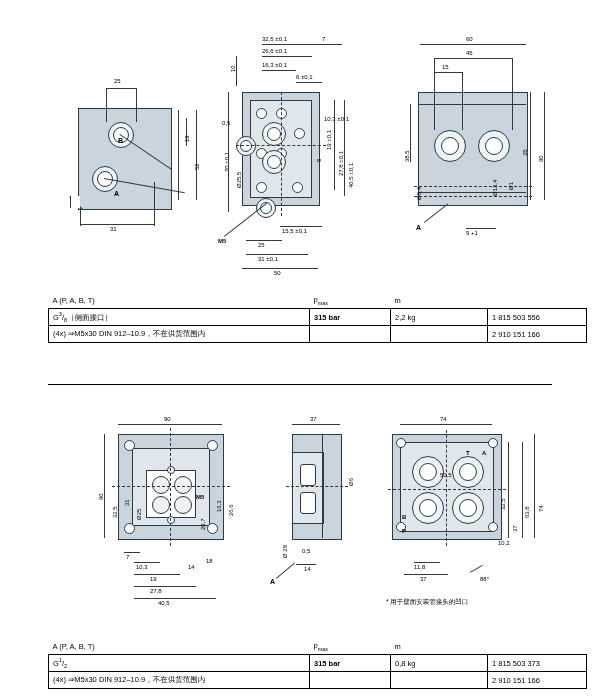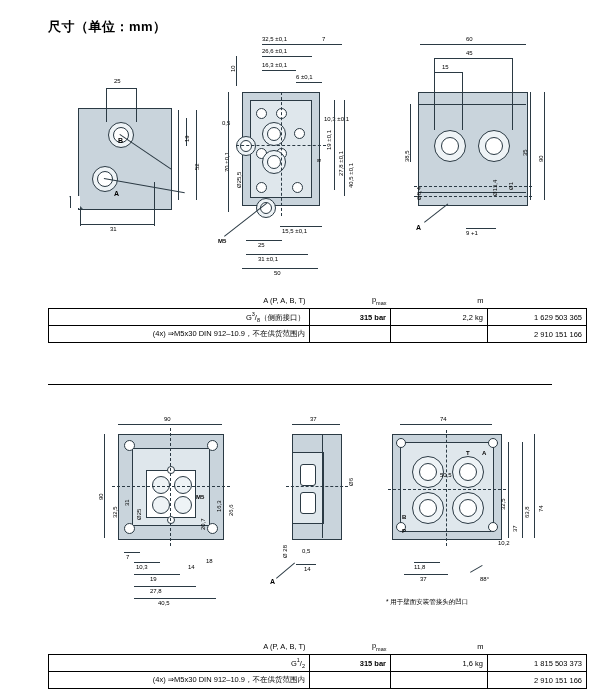--- a/index.html
+++ b/index.html
@@ -29,38 +29,37 @@
   .lnh{height:1px;}
   .lnv{width:1px;}
   .dsh{position:absolute;border-top:1px dashed #2b3a44;height:0;}
   .dsv{position:absolute;border-left:1px dashed #2b3a44;width:0;}
   .dim{position:absolute;font-size:6px;color:#000;white-space:nowrap;}
   .dimv{position:absolute;font-size:6px;color:#000;white-space:nowrap;transform:rotate(-90deg);transform-origin:left top;}
   .lbl{position:absolute;font-size:7px;font-weight:bold;}
   .note{position:absolute;font-size:6.5px;}
 
   
-  .tbl{position:absolute;border-collapse:collapse;font-size:7.5px;text-align:right;}
+  .tbl{position:absolute;border-collapse:collapse;font-size:7.5px;}
   .tbl td{border:1px solid #000;padding:2px 4px;vertical-align:middle;height:12px;}
   .tbl .c1{width:252px;}
   .tbl .c2{width:72px;font-weight:bold;}
   .tbl .c3{width:88px;}
   .tbl .c4{width:90px;}
   .tbl .hdrrow td{border-top:none;border-left:none;border-right:none;font-weight:normal;}
   .sub{font-size:5.5px;vertical-align:sub;}
   .sup{font-size:5.5px;vertical-align:super;}
 
   .hr{position:absolute;left:48px;width:504px;height:1px;background:#000;}
 </style>
 </head>
 <body>
 
 <div class="page">
 
-  <div class="title">尺寸（单位：mm）</div>
 
   <div>
     <div class="blk" style="left:78px;top:108px;width:92px;height:100px;"></div>
     <div class="ln lnh" style="left:78px;top:108px;width:92px;"></div>
 
     <div class="ln" style="left:70px;top:196px;width:18px;height:1px;transform:rotate(45deg);transform-origin:left top;"></div>
     <div class="wht" style="left:70px;top:196px;width:10px;height:12px;border:none;"></div>
     <div class="ln lnv" style="left:70px;top:196px;height:12px;"></div>
 
     <div class="ring" style="left:108px;top:122px;width:24px;height:24px;"></div>
@@ -199,21 +198,21 @@
         <tr class="hdrrow">
       <td class="c1" style="border-bottom:1px solid #000;">A (P, A, B, T)</td>
       <td class="c2" style="border-bottom:1px solid #000;"><span>p</span><span class="sub">max</span></td>
       <td class="c3" style="border-bottom:1px solid #000;">m</td>
       <td class="c4" style="border-bottom:1px solid #000;"></td>
     </tr>
     <tr>
       <td class="c1"><span>G</span><span class="sup">3</span>/<span class="sub">8</span><span>（侧面接口）</span></td>
       <td class="c2">315 bar</td>
       <td class="c3">2,2 kg</td>
-      <td class="c4">1 629 503 365</td>
+      <td class="c4">1 815 503 556</td>
     </tr>
     <tr>
       <td class="c1">(4x) ⇒M5x30 DIN 912–10.9，不在供货范围内</td>
       <td class="c2"></td>
       <td class="c3"></td>
       <td class="c4">2 910 151 166</td>
     </tr>
   </tbody>
     </table>
 
@@ -343,21 +342,21 @@
     <tbody>
         <tr class="hdrrow">
       <td class="c1" style="border-bottom:1px solid #000;">A (P, A, B, T)</td>
       <td class="c2" style="border-bottom:1px solid #000;"><span>p</span><span class="sub">max</span></td>
       <td class="c3" style="border-bottom:1px solid #000;">m</td>
       <td class="c4" style="border-bottom:1px solid #000;"></td>
     </tr>
     <tr>
       <td class="c1"><span>G</span><span class="sup">1</span>/<span class="sub">2</span><span></span></td>
       <td class="c2">315 bar</td>
-      <td class="c3">1,6 kg</td>
+      <td class="c3">0,8 kg</td>
       <td class="c4">1 815 503 373</td>
     </tr>
     <tr>
       <td class="c1">(4x) ⇒M5x30 DIN 912–10.9，不在供货范围内</td>
       <td class="c2"></td>
       <td class="c3"></td>
       <td class="c4">2 910 151 166</td>
     </tr>
   </tbody>
     </table>

